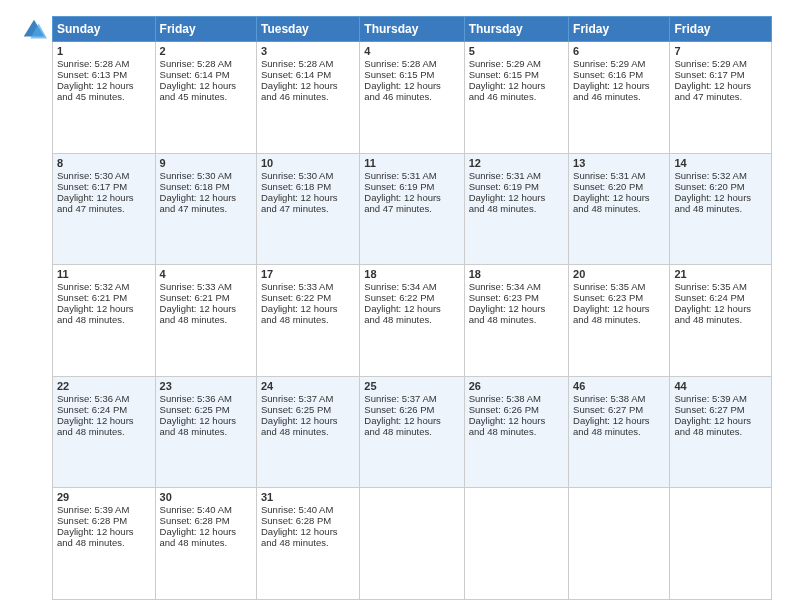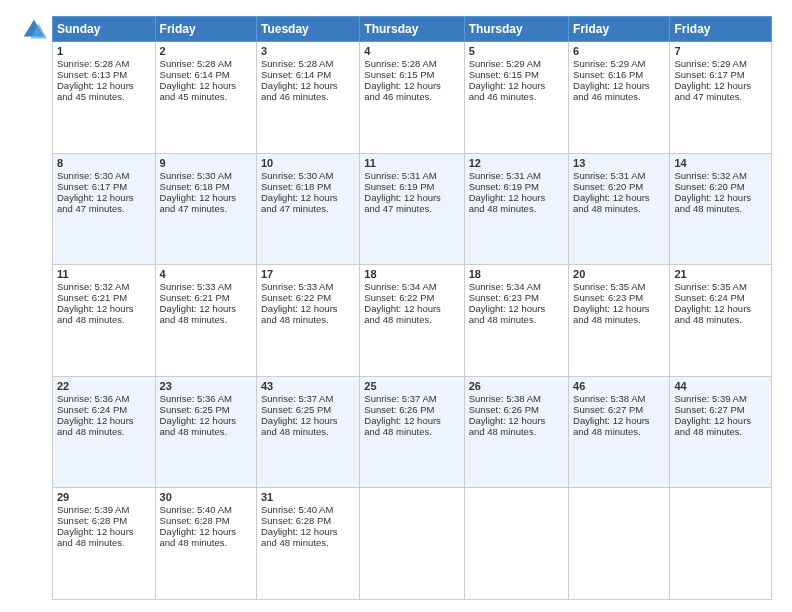--- a/index.html
+++ b/index.html
@@ -150,21 +150,21 @@
           <td><span class="day-num">4</span><span>Sunrise: 5:33 AM</span><br><span>Sunset: 6:21 PM</span><br><span>Daylight: 12 hours</span><br><span>and 48 minutes.</span></td>
           <td><span class="day-num">17</span><span>Sunrise: 5:33 AM</span><br><span>Sunset: 6:22 PM</span><br><span>Daylight: 12 hours</span><br><span>and 48 minutes.</span></td>
           <td><span class="day-num">18</span><span>Sunrise: 5:34 AM</span><br><span>Sunset: 6:22 PM</span><br><span>Daylight: 12 hours</span><br><span>and 48 minutes.</span></td>
           <td><span class="day-num">18</span><span>Sunrise: 5:34 AM</span><br><span>Sunset: 6:23 PM</span><br><span>Daylight: 12 hours</span><br><span>and 48 minutes.</span></td>
           <td><span class="day-num">20</span><span>Sunrise: 5:35 AM</span><br><span>Sunset: 6:23 PM</span><br><span>Daylight: 12 hours</span><br><span>and 48 minutes.</span></td>
           <td><span class="day-num">21</span><span>Sunrise: 5:35 AM</span><br><span>Sunset: 6:24 PM</span><br><span>Daylight: 12 hours</span><br><span>and 48 minutes.</span></td>
         </tr>
         <tr>
           <td><span class="day-num">22</span><span>Sunrise: 5:36 AM</span><br><span>Sunset: 6:24 PM</span><br><span>Daylight: 12 hours</span><br><span>and 48 minutes.</span></td>
           <td><span class="day-num">23</span><span>Sunrise: 5:36 AM</span><br><span>Sunset: 6:25 PM</span><br><span>Daylight: 12 hours</span><br><span>and 48 minutes.</span></td>
-          <td><span class="day-num">43</span><span>Sunrise: 5:37 AM</span><br><span>Sunset: 6:25 PM</span><br><span>Daylight: 12 hours</span><br><span>and 48 minutes.</span></td>
+          <td><span class="day-num">24</span><span>Sunrise: 5:37 AM</span><br><span>Sunset: 6:25 PM</span><br><span>Daylight: 12 hours</span><br><span>and 48 minutes.</span></td>
           <td><span class="day-num">25</span><span>Sunrise: 5:37 AM</span><br><span>Sunset: 6:26 PM</span><br><span>Daylight: 12 hours</span><br><span>and 48 minutes.</span></td>
           <td><span class="day-num">26</span><span>Sunrise: 5:38 AM</span><br><span>Sunset: 6:26 PM</span><br><span>Daylight: 12 hours</span><br><span>and 48 minutes.</span></td>
           <td><span class="day-num">46</span><span>Sunrise: 5:38 AM</span><br><span>Sunset: 6:27 PM</span><br><span>Daylight: 12 hours</span><br><span>and 48 minutes.</span></td>
           <td><span class="day-num">44</span><span>Sunrise: 5:39 AM</span><br><span>Sunset: 6:27 PM</span><br><span>Daylight: 12 hours</span><br><span>and 48 minutes.</span></td>
         </tr>
         <tr>
           <td><span class="day-num">29</span><span>Sunrise: 5:39 AM</span><br><span>Sunset: 6:28 PM</span><br><span>Daylight: 12 hours</span><br><span>and 48 minutes.</span></td>
           <td><span class="day-num">30</span><span>Sunrise: 5:40 AM</span><br><span>Sunset: 6:28 PM</span><br><span>Daylight: 12 hours</span><br><span>and 48 minutes.</span></td>
           <td><span class="day-num">31</span><span>Sunrise: 5:40 AM</span><br><span>Sunset: 6:28 PM</span><br><span>Daylight: 12 hours</span><br><span>and 48 minutes.</span></td>
           <td></td>

